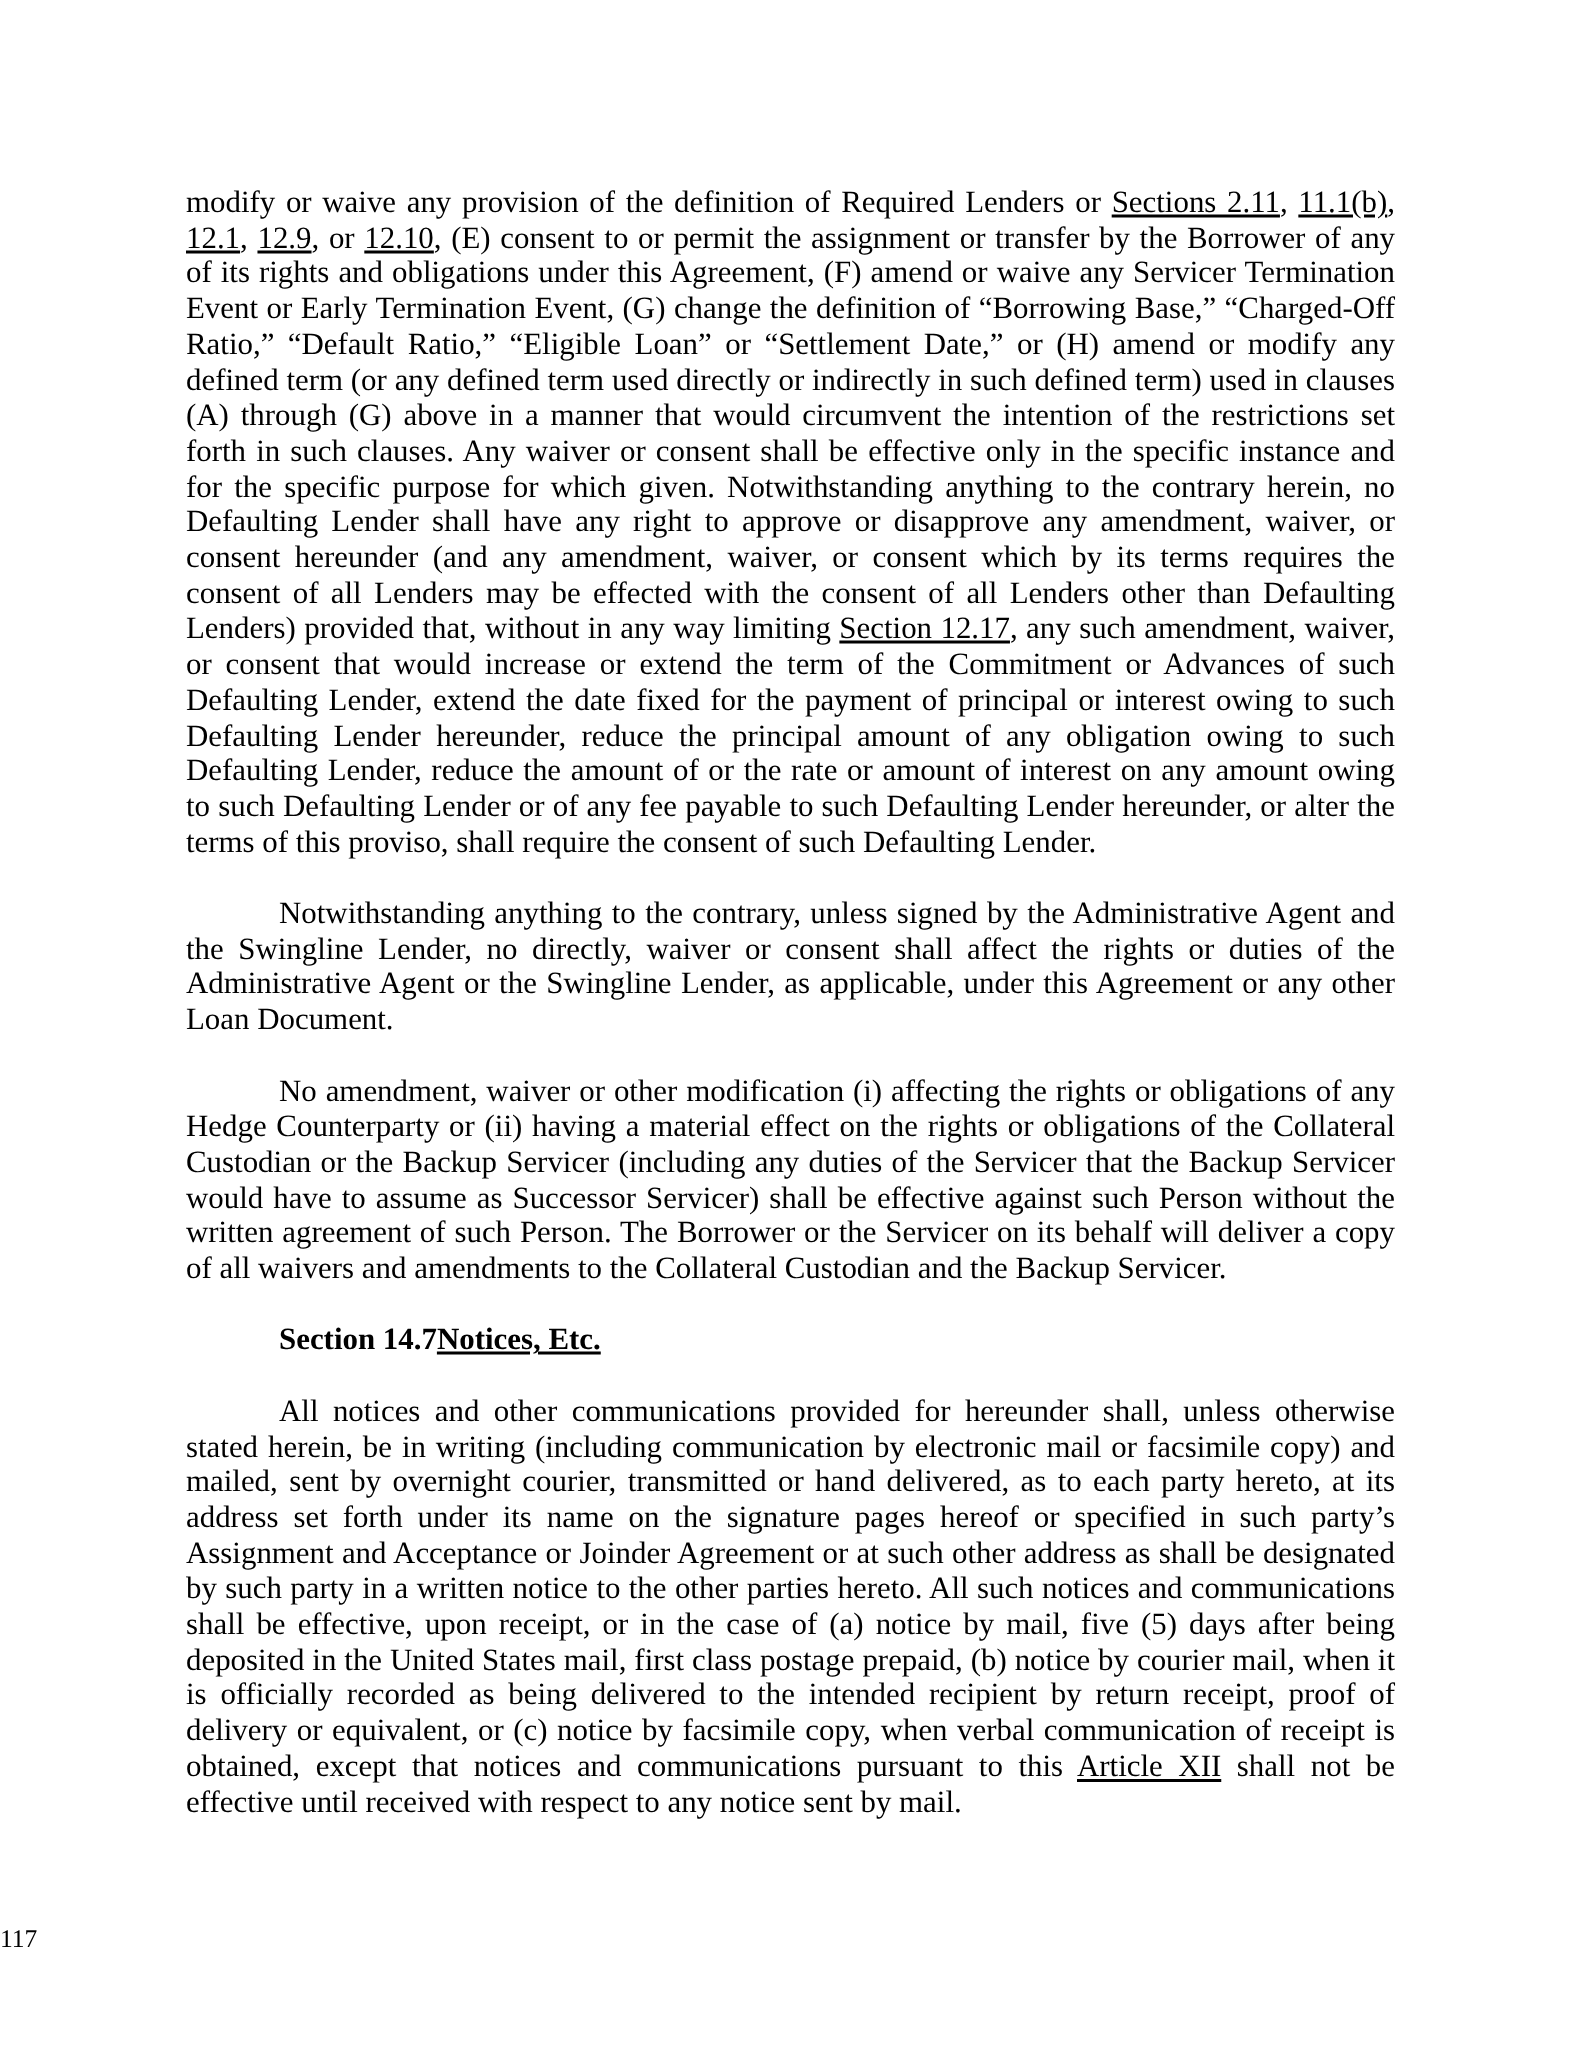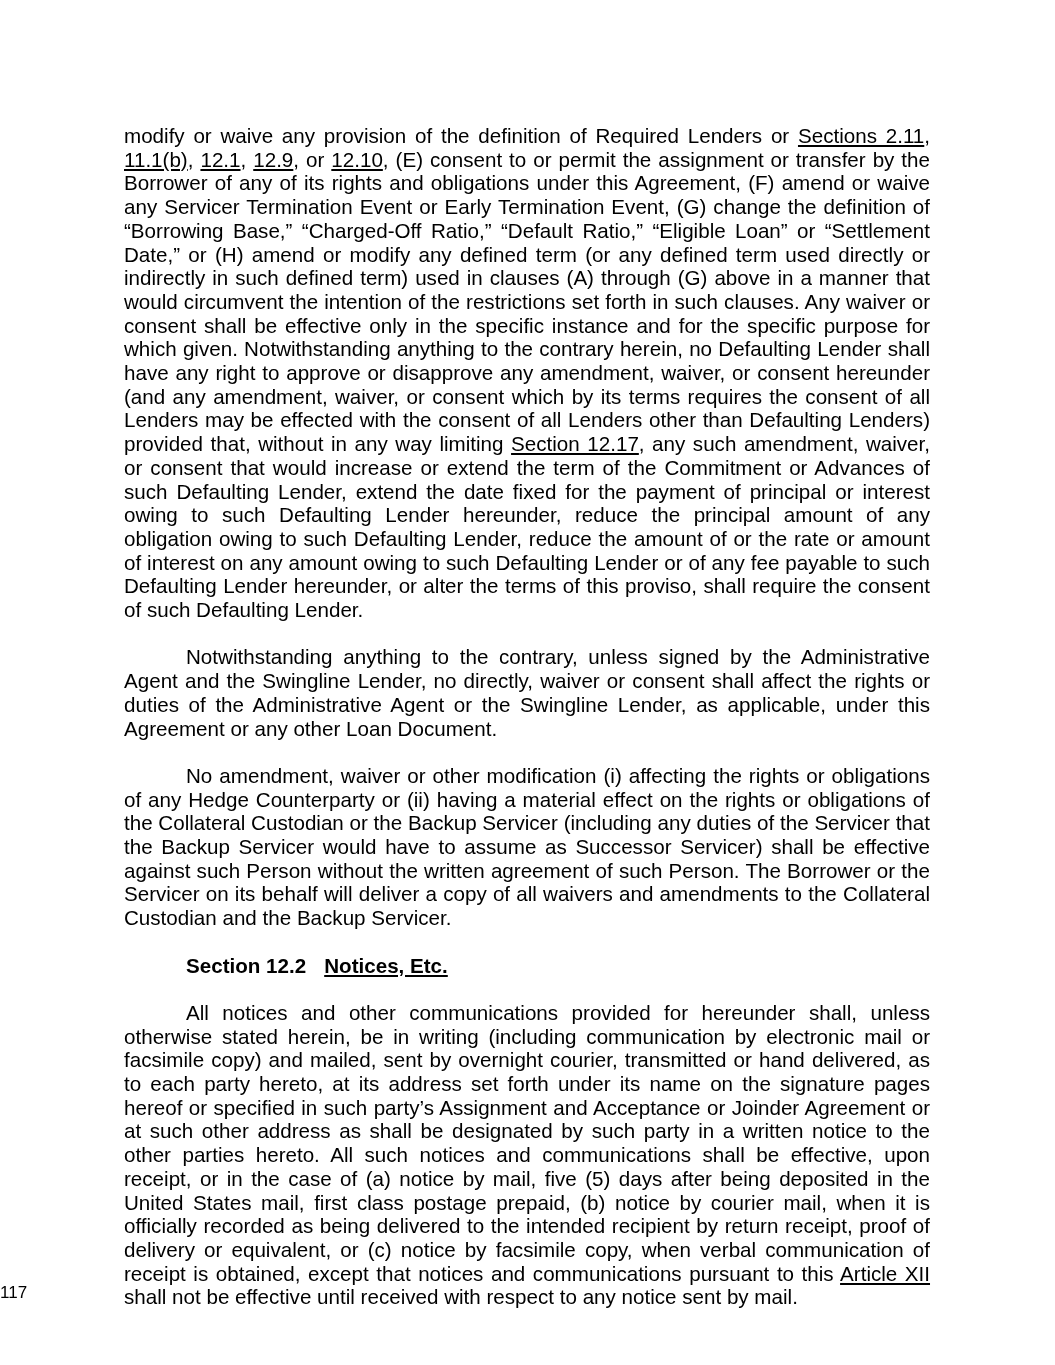--- a/index.html
+++ b/index.html
@@ -6,42 +6,42 @@
     margin: 0;
     padding: 0;
     background: #ffffff;
   }
   .page {
     position: relative;
     width: 1055px;
     height: 1365px;
     background: #ffffff;
     overflow: hidden;
-    font-family: Liberation Sans, sans-serif;
+    font-family: Liberation Serif, serif;
     color: #000000;
   }
   .content {
     position: absolute;
     left: 124px;
     top: 124px;
     width: 806px;
   }
   p.para {
     margin: 0 0 23.7px 0;
     font-size: 20.6px;
     line-height: 23.7px;
     text-align: justify;
     color: #000000;
   }
   p.para.indent {
     text-indent: 62px;
   }
   .u { text-decoration: underline; }
   .b { font-weight: bold; }
-  .heading-title { margin-left: 18px; }
+  .heading-title { }
   .footer {
     position: absolute;
     top: 1281px;
     left: 0;
     width: 100%;
     text-align: left;
     font-size: 17px;
     line-height: 23.7px;
     color: #000000;
   }
@@ -51,20 +51,20 @@
 
 <div class="page">
   <div class="content">
 
     <p class="para"><span>modify or waive any provision of the definition of Required Lenders or </span><span class="u">Sections 2.11</span><span>, </span><span class="u">11.1(b)</span><span>, </span><span class="u">12.1</span><span>, </span><span class="u">12.9</span><span>, or </span><span class="u">12.10</span><span>, (E) consent to or permit the assignment or transfer by the Borrower of any of its rights and obligations under this Agreement, (F) amend or waive any Servicer Termination Event or Early Termination Event, (G) change the definition of “Borrowing Base,” “Charged-Off Ratio,” “Default Ratio,” “Eligible Loan” or “Settlement Date,” or (H) amend or modify any defined term (or any defined term used directly or indirectly in such defined term) used in clauses (A) through (G) above in a manner that would circumvent the intention of the restrictions set forth in such clauses.  Any waiver or consent shall be effective only in the specific instance and for the specific purpose for which given.  Notwithstanding anything to the contrary herein, no Defaulting Lender shall have any right to approve or disapprove any amendment, waiver, or consent hereunder (and any amendment, waiver, or consent which by its terms requires the consent of all Lenders may be effected with the consent of all Lenders other than Defaulting Lenders) provided that, without in any way limiting </span><span class="u">Section 12.17</span><span>, any such amendment, waiver, or consent that would increase or extend the term of the Commitment or Advances of such Defaulting Lender, extend the date fixed for the payment of principal or interest owing to such Defaulting Lender hereunder, reduce the principal amount of any obligation owing to such Defaulting Lender, reduce the amount of or the rate or amount of interest on any amount owing to such Defaulting Lender or of any fee payable to such Defaulting Lender hereunder, or alter the terms of this proviso, shall require the consent of such Defaulting Lender.</span></p>
 
     <p class="para indent"><span>Notwithstanding anything to the contrary, unless signed by the Administrative Agent and the Swingline Lender, no directly, waiver or consent shall affect the rights or duties of the Administrative Agent or the Swingline Lender, as applicable, under this Agreement or any other Loan Document.</span></p>
 
     <p class="para indent"><span>No amendment, waiver or other modification (i) affecting the rights or obligations of any Hedge Counterparty or (ii) having a material effect on the rights or obligations of the Collateral Custodian or the Backup Servicer (including any duties of the Servicer that the Backup Servicer would have to assume as Successor Servicer) shall be effective against such Person without the written agreement of such Person.  The Borrower or the Servicer on its behalf will deliver a copy of all waivers and amendments to the Collateral Custodian and the Backup Servicer.</span></p>
 
-    <p class="para indent"><span class="b">Section 12.2</span><span class="b u heading-title">Notices, Etc.</span></p>
+    <p class="para indent"><span class="b">Section 14.7</span><span class="b u heading-title">Notices, Etc.</span></p>
 
     <p class="para indent"><span>All notices and other communications provided for hereunder shall, unless otherwise stated herein, be in writing (including communication by electronic mail or facsimile copy) and mailed, sent by overnight courier, transmitted or hand delivered, as to each party hereto, at its address set forth under its name on the signature pages hereof or specified in such party’s Assignment and Acceptance or Joinder Agreement or at such other address as shall be designated by such party in a written notice to the other parties hereto.  All such notices and communications shall be effective, upon receipt, or in the case of (a) notice by mail, five (5) days after being deposited in the United States mail, first class postage prepaid, (b) notice by courier mail, when it is officially recorded as being delivered to the intended recipient by return receipt, proof of delivery or equivalent, or (c) notice by facsimile copy, when verbal communication of receipt is obtained, except that notices and communications pursuant to this </span><span class="u">Article XII</span><span> shall not be effective until received with respect to any notice sent by mail.</span></p>
 
   </div>
 
   <div class="footer">117</div>
 </div>
 
 </body></html>

